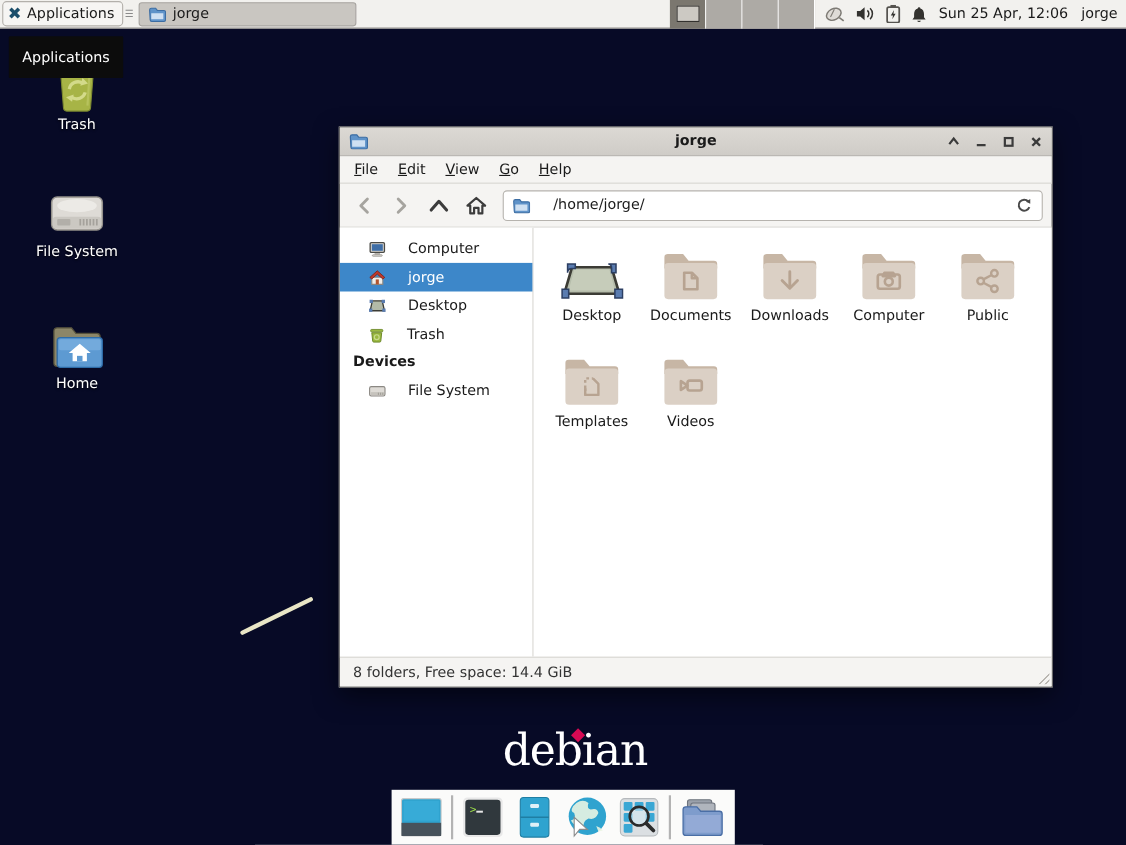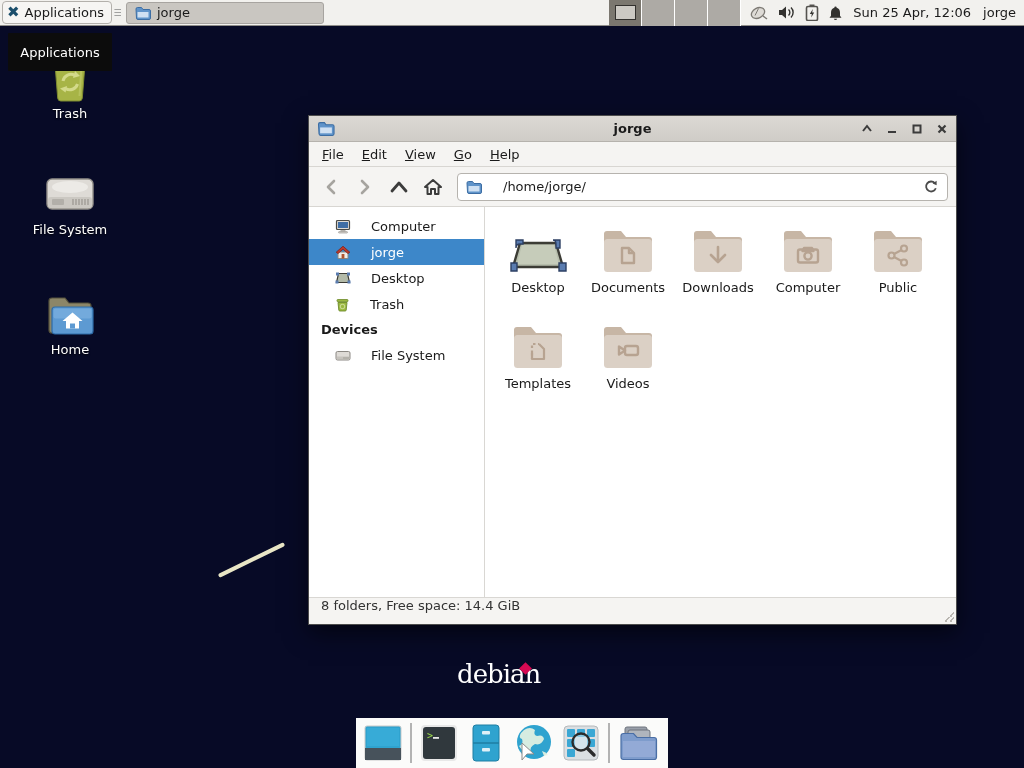--- a/index.html
+++ b/index.html
@@ -55,28 +55,28 @@
   #path-text { flex:1; }
   #win-body { flex:1; display:flex; min-height:0; background:#fff; }
   #sidebar { width:176px; border-right:1px solid #d9d7d3; padding-top:6px; background:#fff; }
   .side-header { font-weight:bold; padding:5px 12px; }
   .side-item { height:26px; display:flex; align-items:center; gap:20px; padding-left:26px; cursor:pointer; }
   .side-item.selected { background:#3d87c9; color:#fff; }
   #files { flex:1; padding:12px 0 0 8px; display:flex; flex-wrap:wrap; align-content:flex-start; }
   .file-cell { width:90px; height:96px; display:flex; flex-direction:column; align-items:center; cursor:pointer; }
   .file-cell .ic { height:56px; display:flex; align-items:flex-end; justify-content:center; }
   .file-cell span { margin-top:5px; }
-  #statusbar { height:27px; border-top:1px solid #d9d7d3; background:#f5f4f2; display:flex; align-items:flex-start;
+  #statusbar { height:27px; border-top:1px solid #d9d7d3; background:#f5f4f2; display:flex; align-items:center;
                padding:0 12px; color:#333; position:relative; }
   #grip { position:absolute; right:2px; bottom:2px; width:10px; height:10px;
           background:linear-gradient(135deg,transparent 50%,#b9b6b1 50%,#b9b6b1 60%,transparent 60%,transparent 75%,#b9b6b1 75%,#b9b6b1 85%,transparent 85%); }
 
   
   #debian-logo { position:absolute; left:457px; top:659px; font-family:"DejaVu Serif","Liberation Serif",serif;
-                 font-size:26px; color:#fff; z-index:3; letter-spacing:-1px; }
+                 font-size:40px; color:#fff; z-index:3; letter-spacing:-1px; }
   #debian-diamond { position:absolute; left:64px; top:5px; width:9px; height:9px; background:#d70a53; transform:rotate(45deg); }
 
   
   #dock { position:absolute; left:356px; top:718px; width:312px; height:50px; background:#fbfbfa;
           display:flex; align-items:center; justify-content:space-evenly; z-index:30; }
   .dock-item { cursor:pointer; display:flex; align-items:center; }
   .dock-sep { width:2px; height:40px; background:#b3b3b3; }
 </style>
 </head>
 <body>

